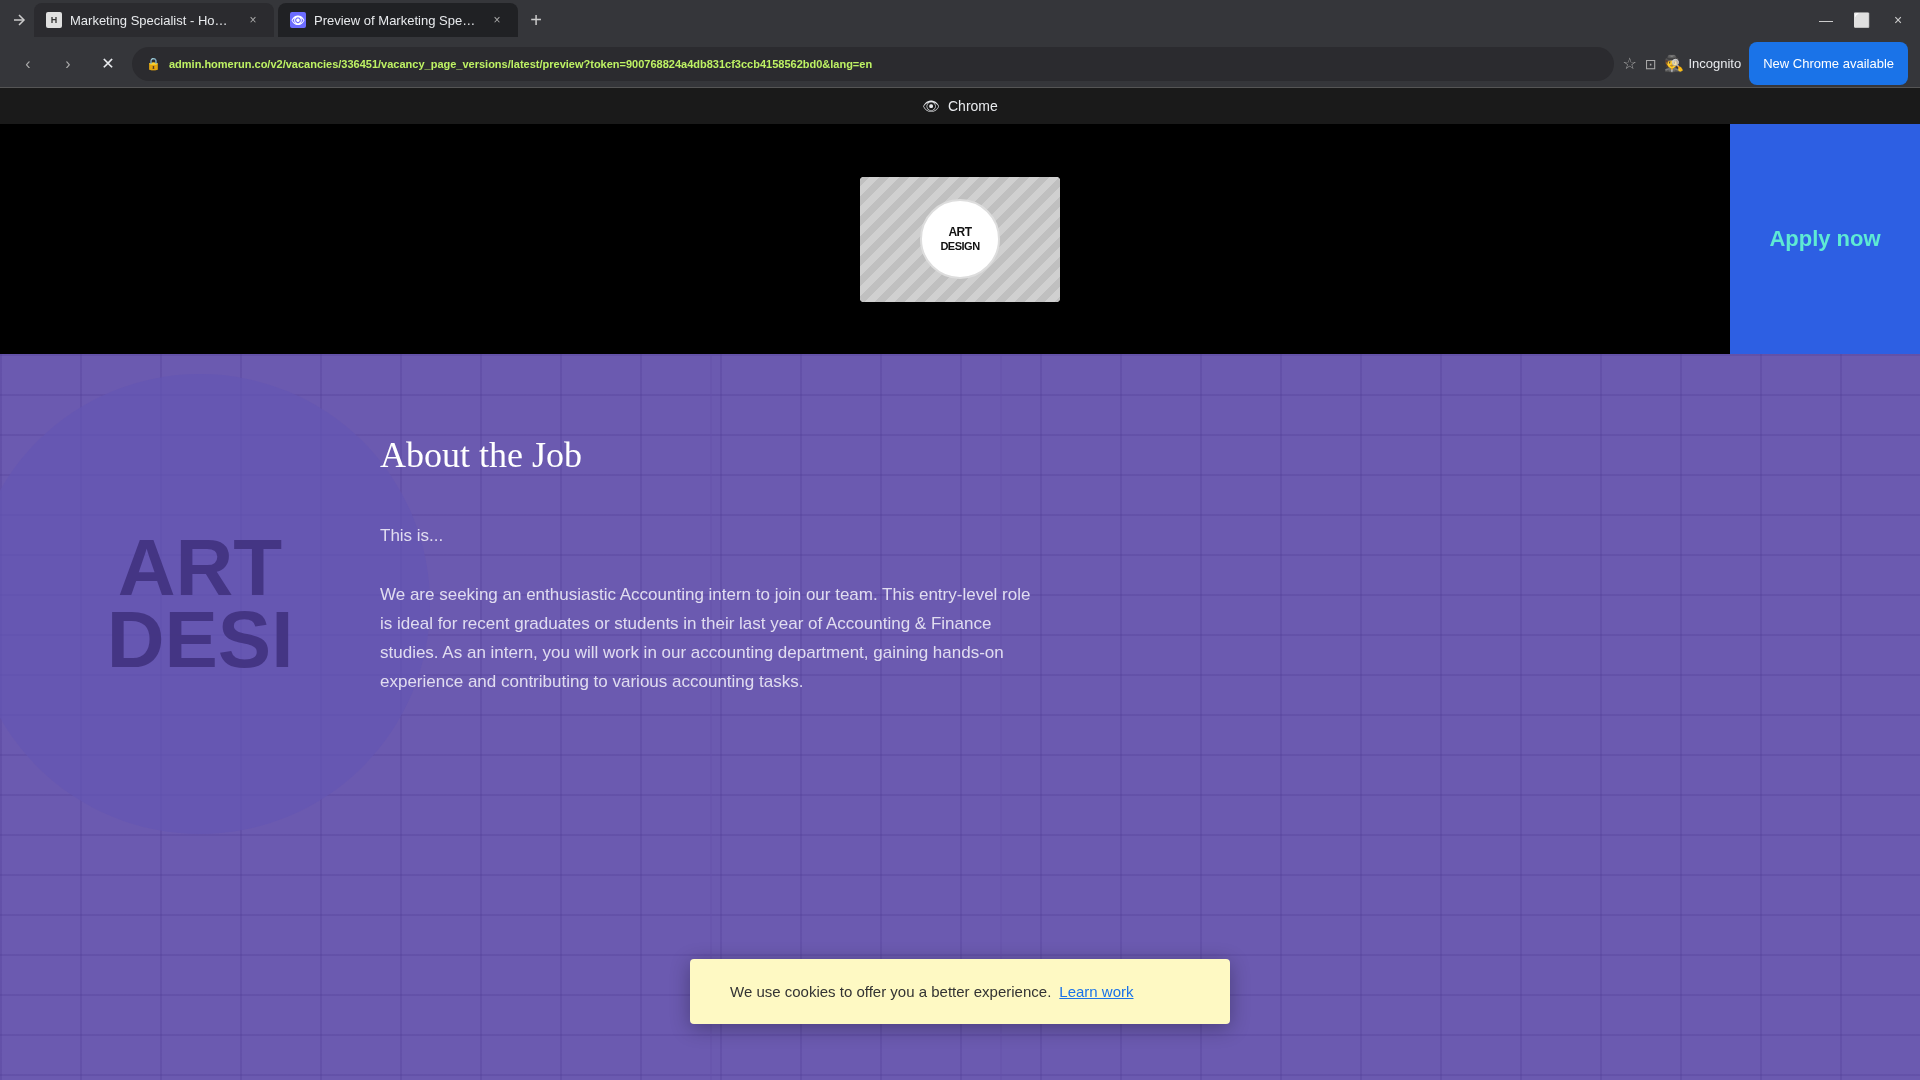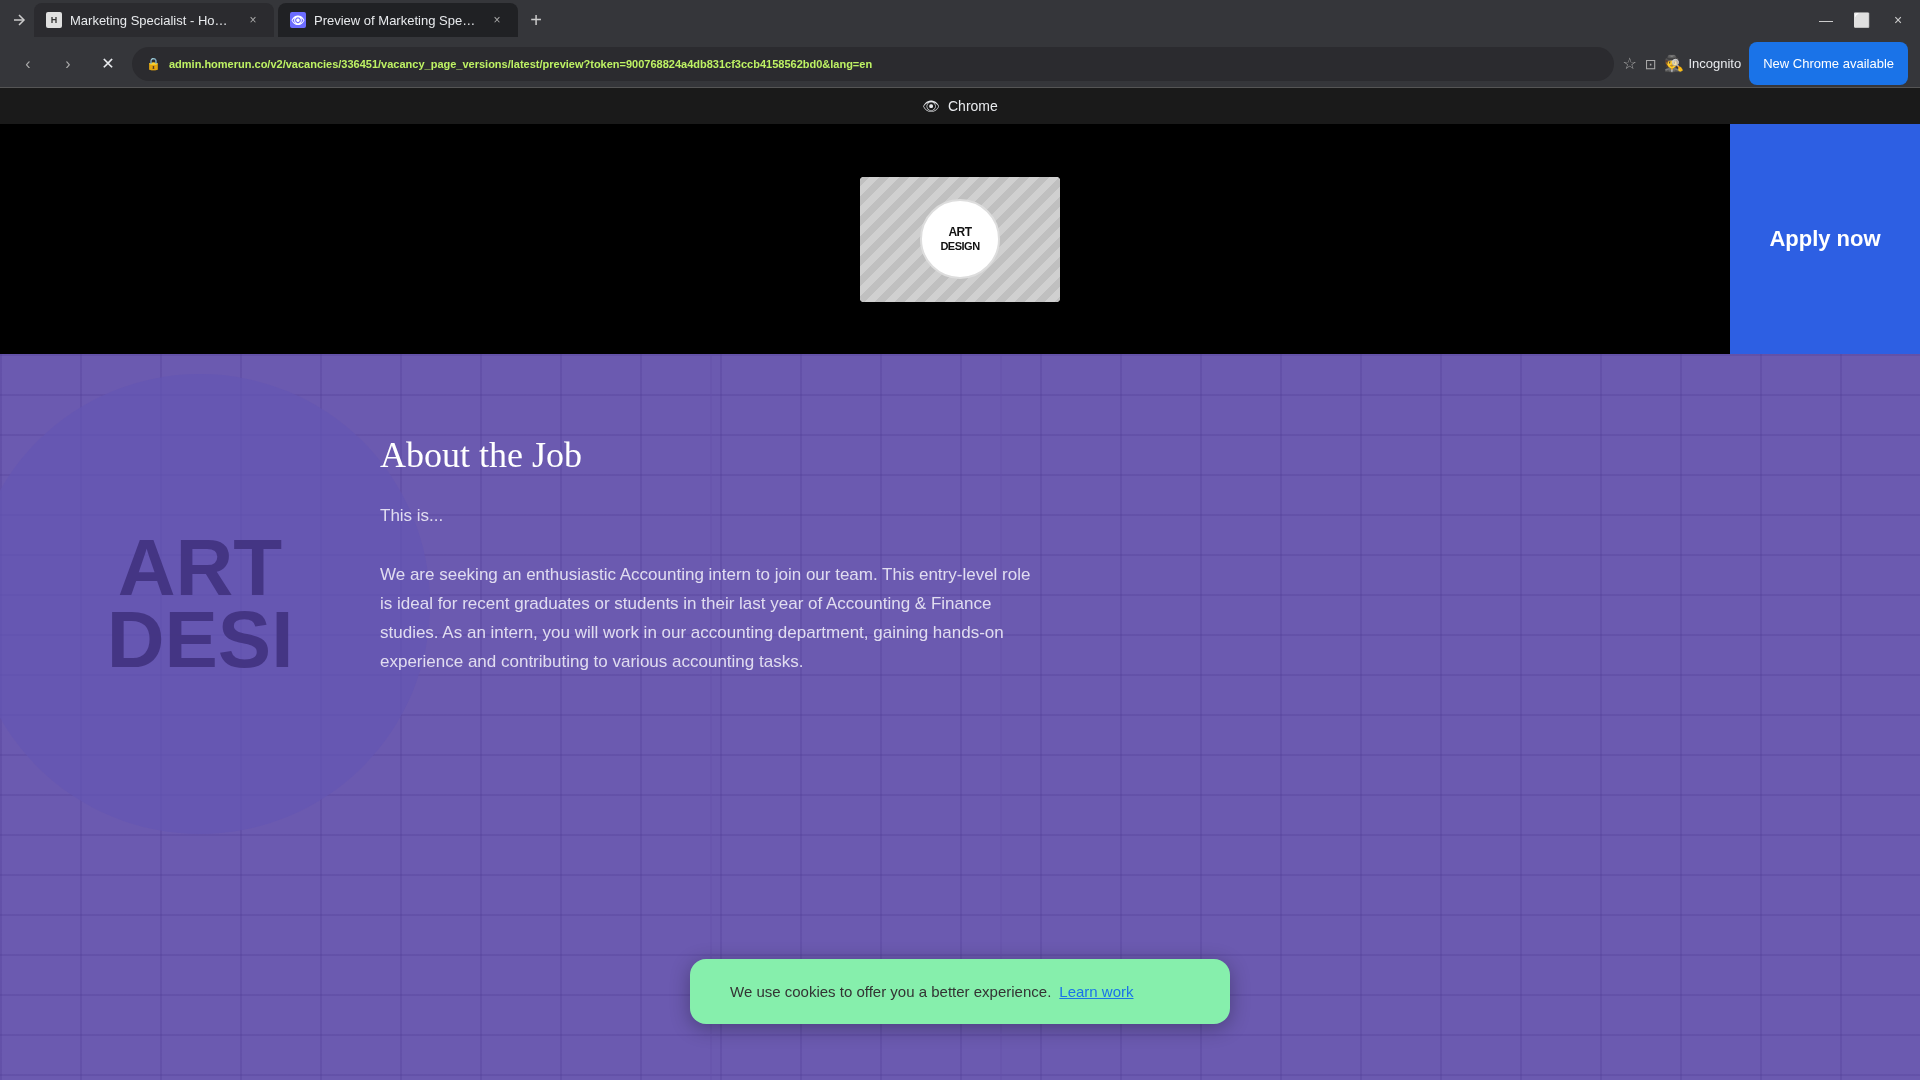--- a/index.html
+++ b/index.html
@@ -37,21 +37,21 @@
     
     .preview-bar { background: #1a1a1a; height: 36px; display: flex; align-items: center; justify-content: center; gap: 8px; }
     .preview-icon { color: #e8eaed; font-size: 14px; }
     .preview-label { color: #e8eaed; font-size: 14px; }
 
     
     .page-content { flex: 1; overflow: hidden; position: relative; }
 
     
     .hero-section { background: #000; height: 230px; display: flex; align-items: center; justify-content: center; position: relative; }
-    .apply-now-btn { position: absolute; top: 0; right: 0; background: #2d5fe3; color: #ffffff; border: none; padding: 16px 36px; font-size: 22px; font-weight: 600; cursor: pointer; height: 100%; min-width: 190px; display: flex; align-items: center; justify-content: center; }
+    .apply-now-btn { position: absolute; top: 0; right: 0; background: #2d5fe3; color: #5eead4; border: none; padding: 16px 36px; font-size: 22px; font-weight: 600; cursor: pointer; height: 100%; min-width: 190px; display: flex; align-items: center; justify-content: center; }
 
     
     .logo-card { background: white; width: 200px; height: 125px; border-radius: 4px; display: flex; align-items: center; justify-content: center; position: relative; overflow: hidden; }
     .logo-card-bg { position: absolute; inset: 0; background: linear-gradient(135deg, #c0c0c0 25%, #d0d0d0 25%, #d0d0d0 50%, #c0c0c0 50%, #c0c0c0 75%, #d0d0d0 75%); background-size: 20px 20px; }
     .logo-circle { width: 80px; height: 80px; background: white; border-radius: 50%; display: flex; align-items: center; justify-content: center; position: relative; z-index: 1; border: 2px solid #ddd; }
     .logo-text { font-size: 10px; font-weight: 900; text-align: center; line-height: 1.1; color: #111; letter-spacing: -0.5px; }
     .logo-text .art { font-size: 12px; }
     .logo-text .design { font-size: 11px; }
 
     
@@ -104,31 +104,31 @@
       line-height: 0.9;
       text-align: center;
       font-family: Arial Black, sans-serif;
     }
 
     
     .job-text-section {
       max-width: 660px;
       padding-top: 20px;
     }
-    .job-title { color: white; font-size: 36px; font-weight: 400; margin-bottom: 26px; font-family: Georgia, serif; }
+    .job-title { color: white; font-size: 36px; font-weight: 400; margin-bottom: 46px; font-family: Georgia, serif; }
     .job-description { color: #e0dcf0; font-size: 17px; line-height: 1.7; margin-bottom: 30px; }
 
     
     .cookie-banner {
       position: absolute;
       bottom: 60px;
       left: 50%;
       transform: translateX(-50%);
-      background: #86efac;
-      border-radius: 16px;
+      background: #fef9c3;
+      border-radius: 4px;
       padding: 24px 40px;
       display: flex;
       align-items: center;
       gap: 8px;
       box-shadow: 0 4px 20px rgba(0,0,0,0.3);
       z-index: 10;
       width: 540px;
       font-size: 15px;
       color: #333;
     }

